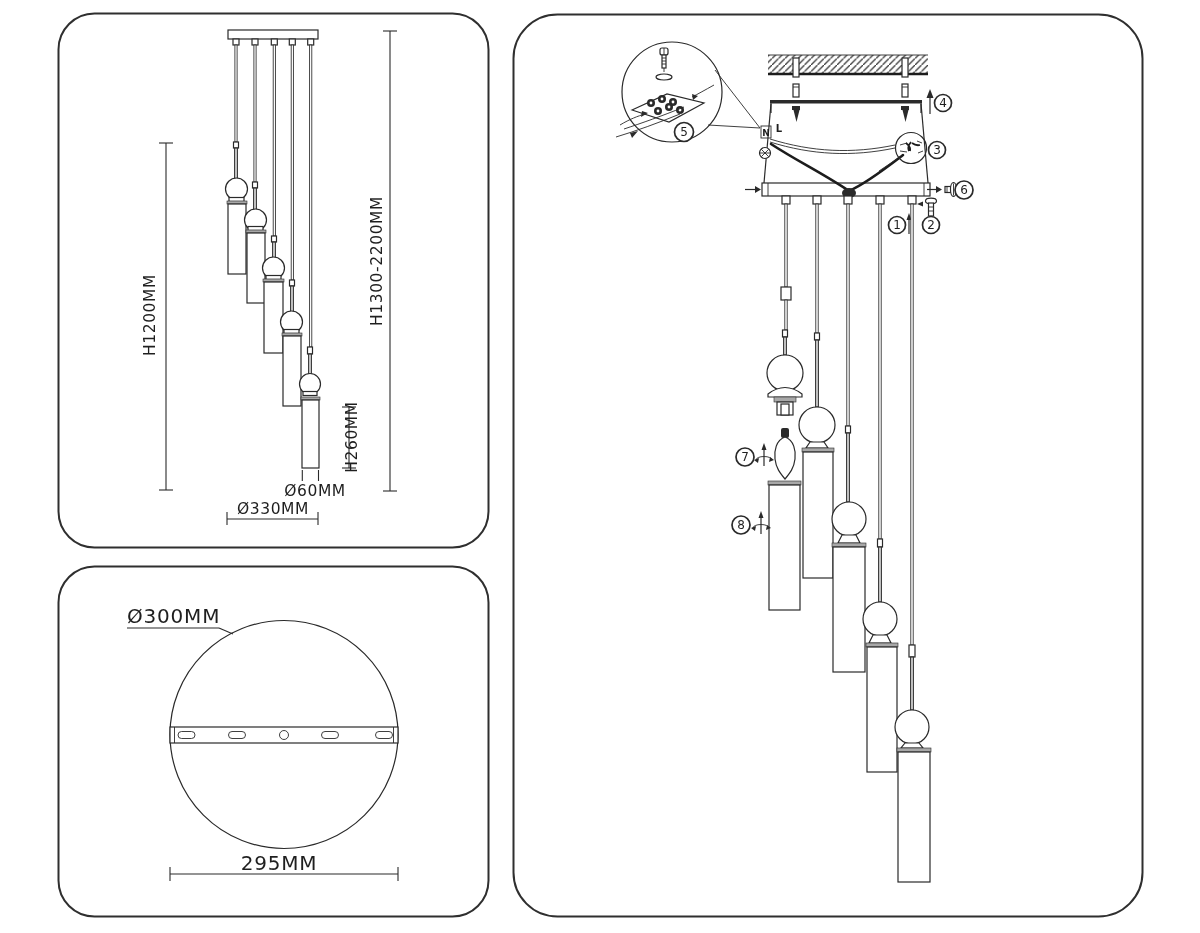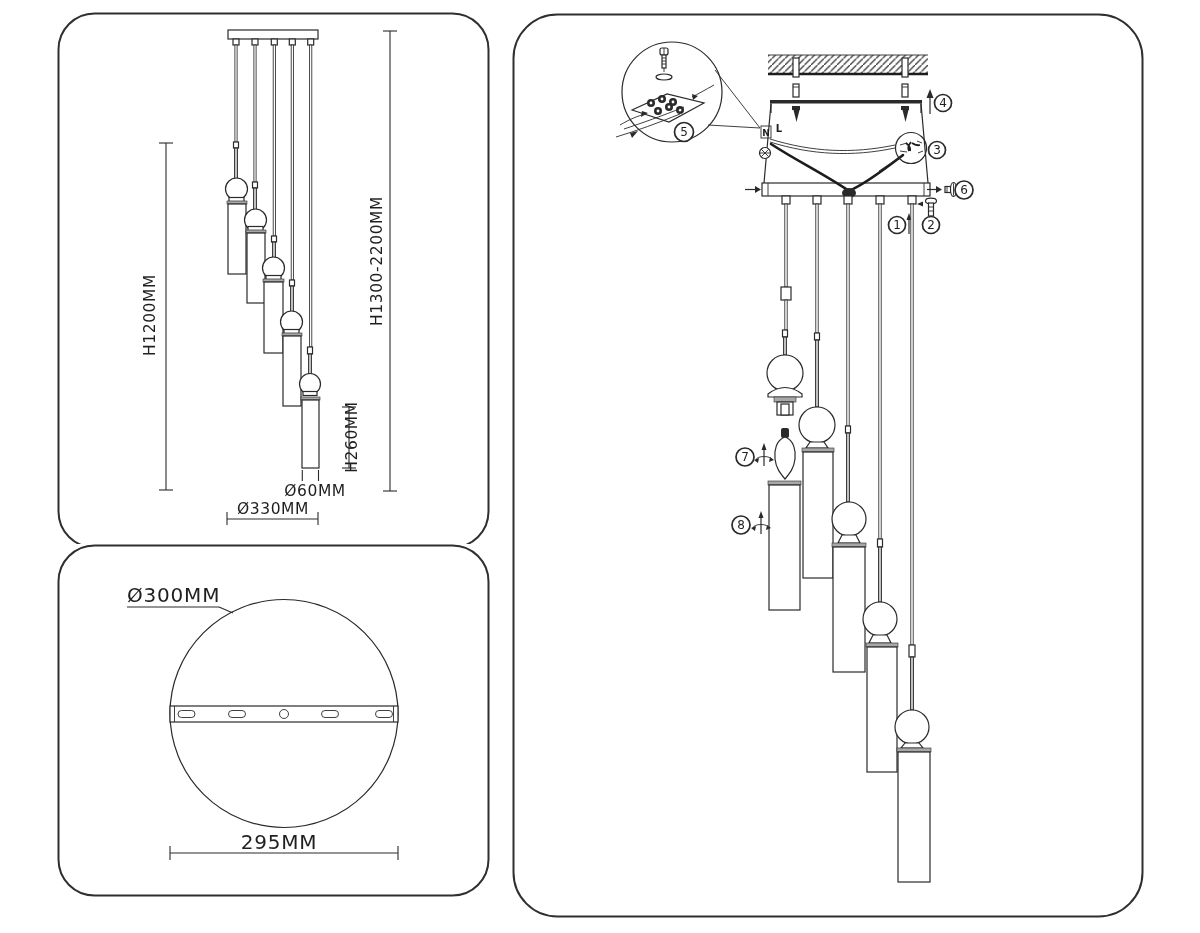--- a/index.html
+++ b/index.html
@@ -1,21 +1,21 @@
 <!DOCTYPE html>
 <html><head>
 <meta charset="utf-8">
 <style>
   html,body{margin:0;padding:0;background:#ffffff;}
   .stage{position:relative;width:1200px;height:933px;background:#ffffff;overflow:hidden;
          font-family:"DejaVu Sans",sans-serif;}
   .panel{position:absolute;background:#fff;}
   .panel svg{display:block;}
   #panel-top-left{left:57px;top:12px;}
-  #panel-bottom-left{left:57px;top:544px;}
+  #panel-bottom-left{left:57px;top:565px;}
   #panel-right{left:512px;top:13px;}
   .frame{fill:none;stroke:#2f2f2f;stroke-width:2;}
   .ln{stroke:#2a2a2a;fill:none;stroke-width:1.2;}
   .thin{stroke:#2a2a2a;fill:none;stroke-width:.9;}
   .dim{stroke:#2a2a2a;fill:none;stroke-width:1.1;}
   .wire{fill:#fff;stroke:#2a2a2a;stroke-width:.85;}
   .part{fill:#fff;stroke:#2a2a2a;stroke-width:1.2;}
   .rim{fill:#a8a8a8;stroke:#2a2a2a;stroke-width:.6;}
   .dk{fill:#2a2a2a;stroke:none;}
   .blackwire{stroke:#1c1c1c;fill:none;stroke-width:2.6;stroke-linecap:round;}

